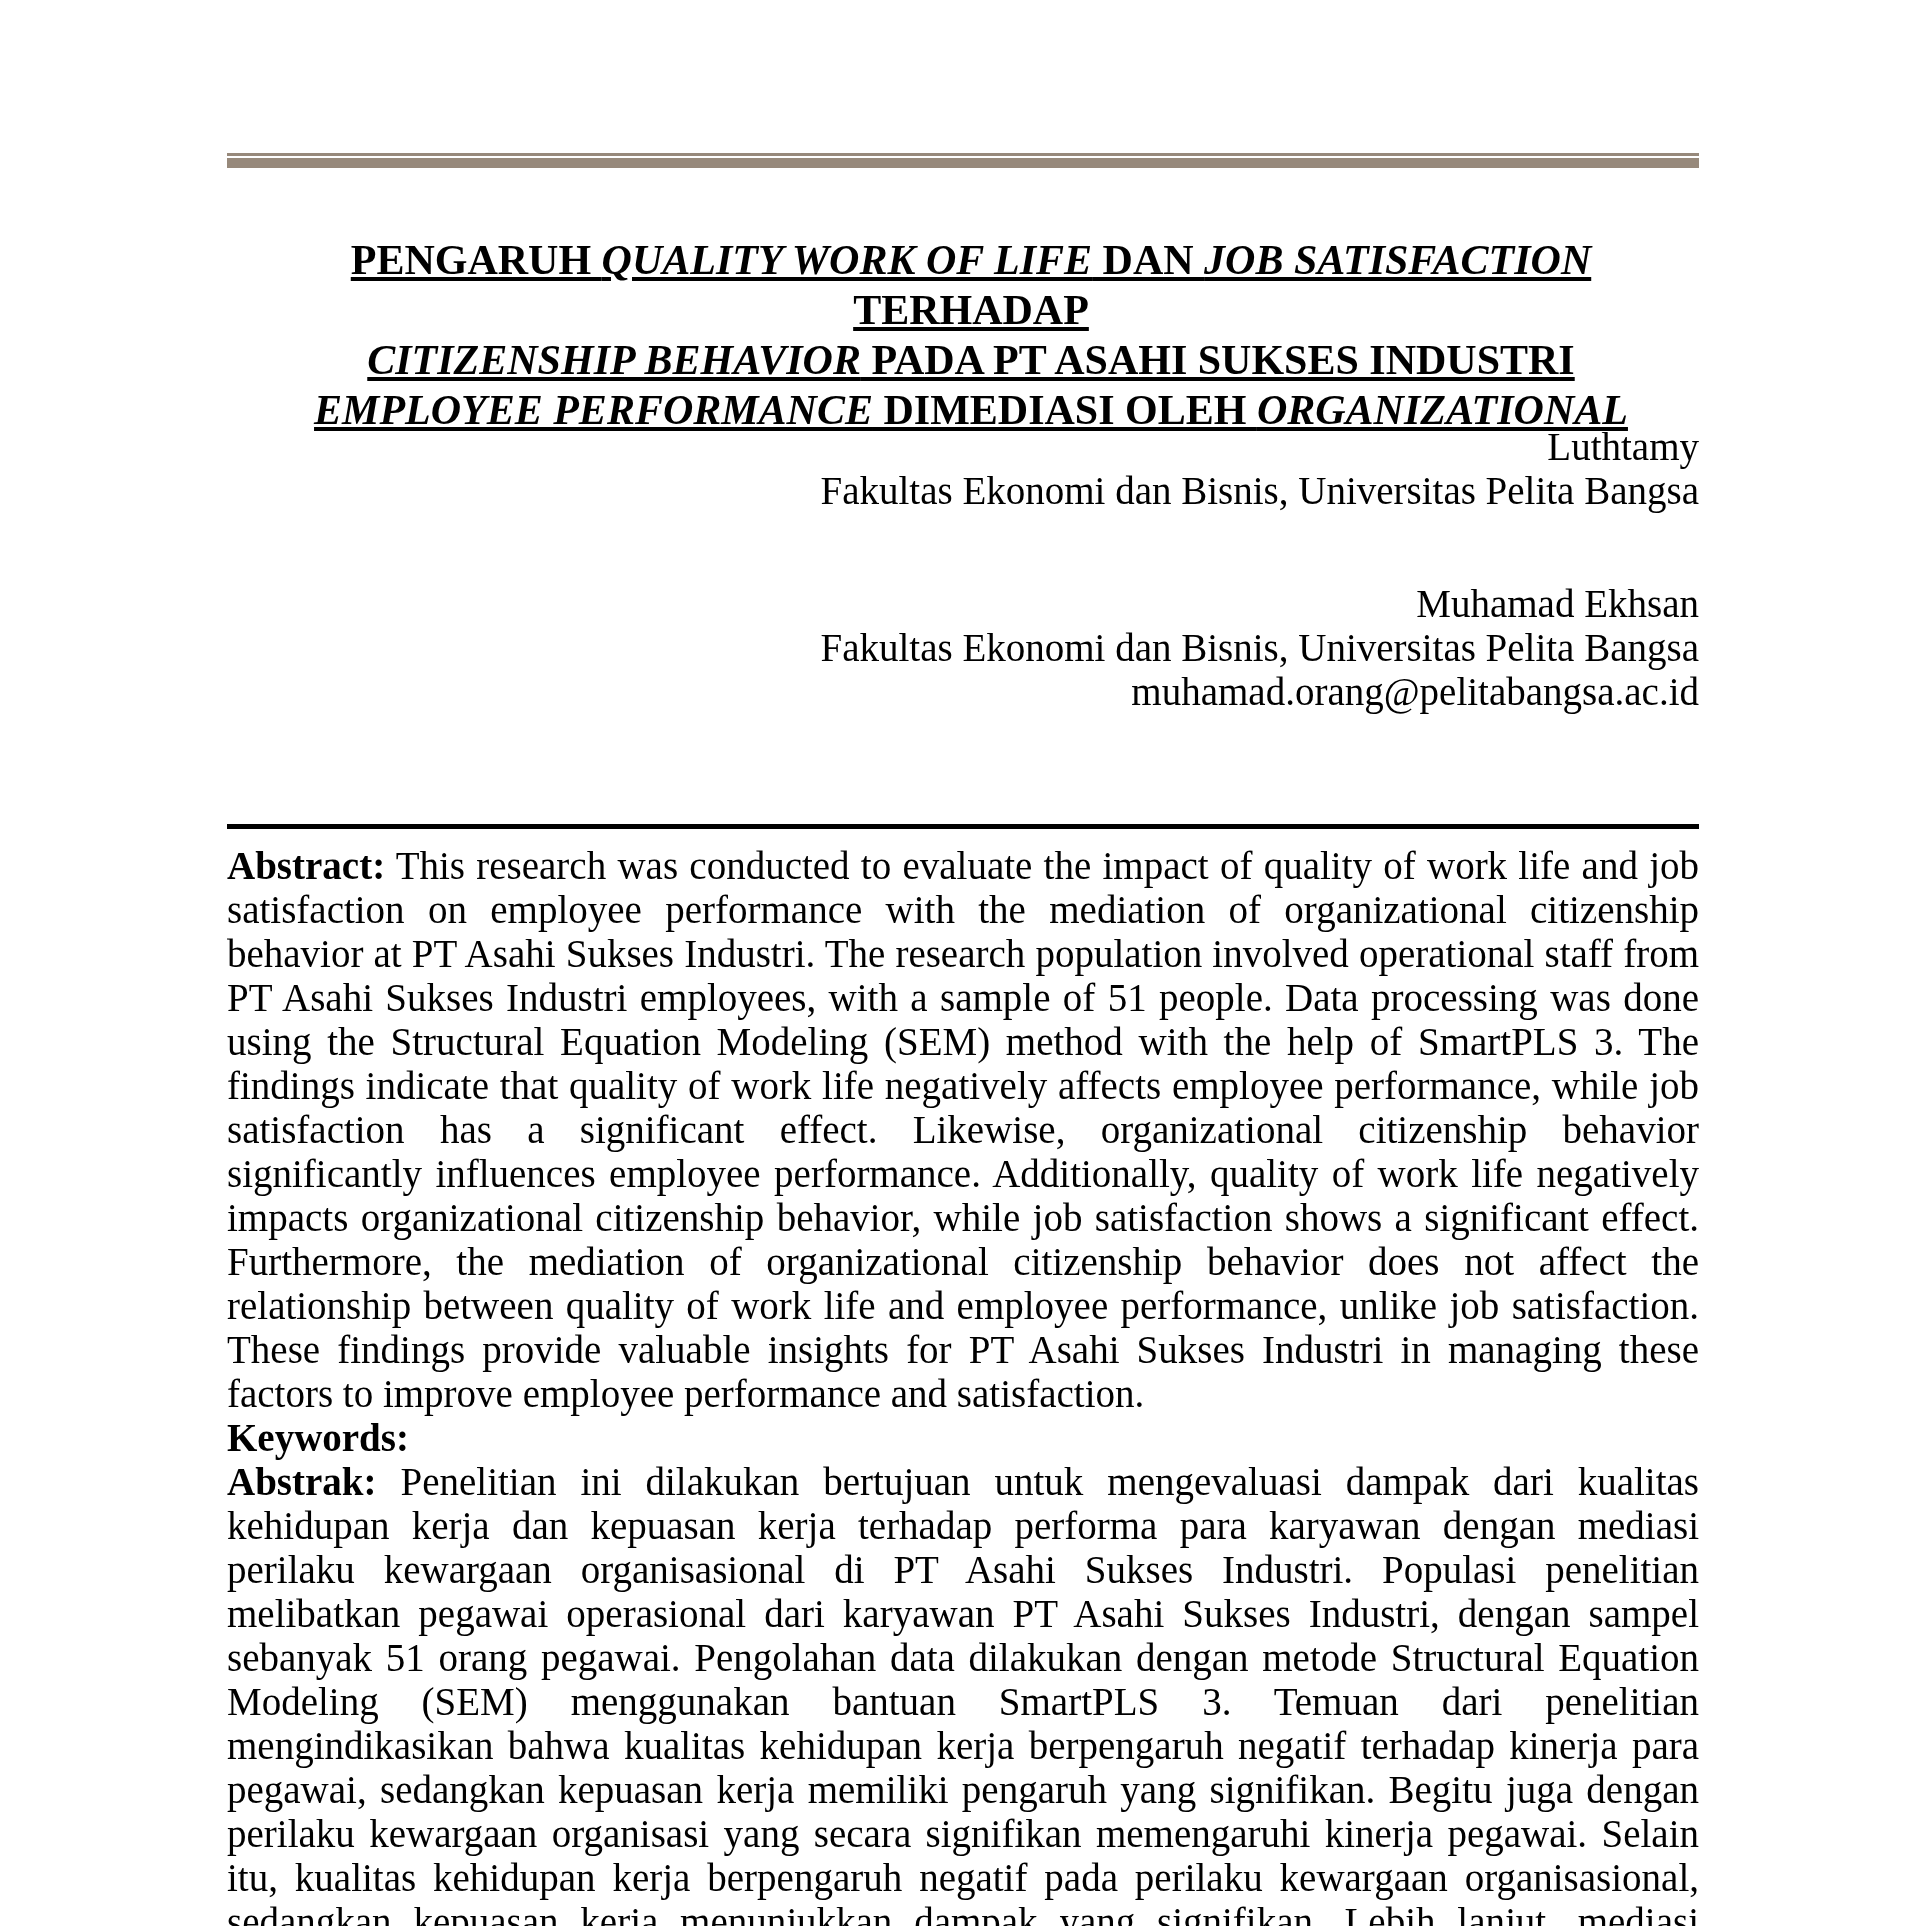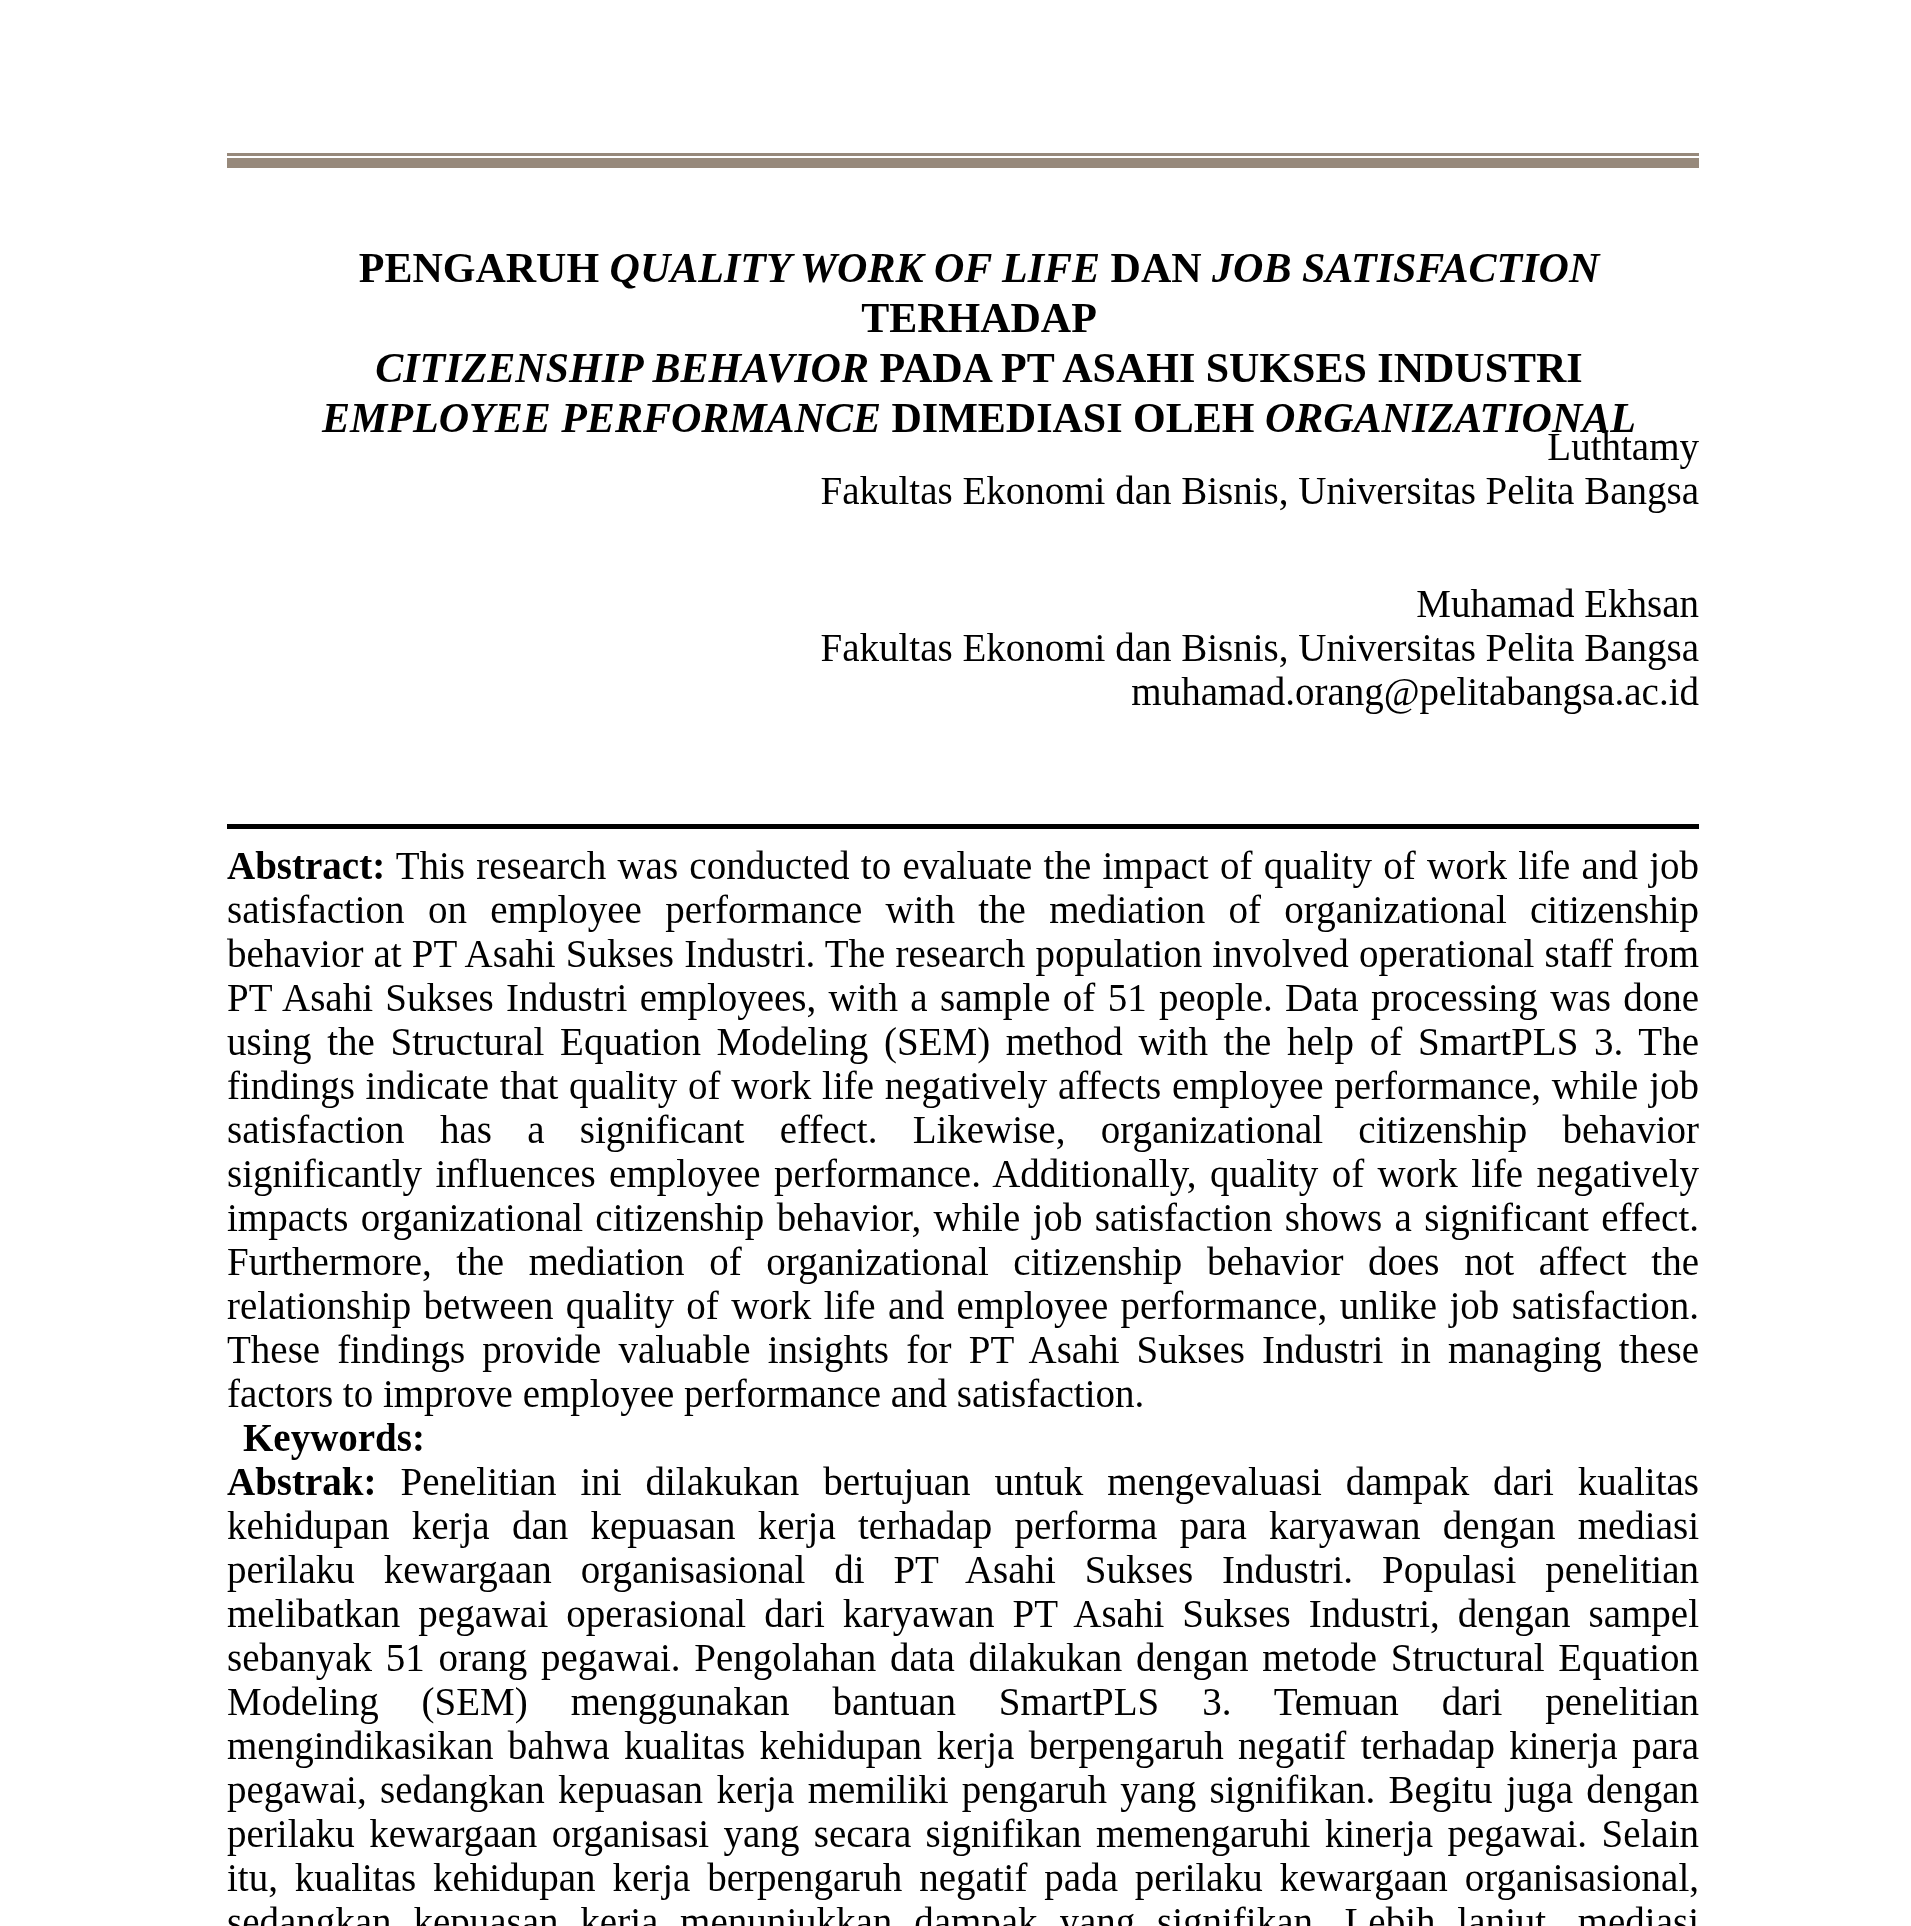--- a/index.html
+++ b/index.html
@@ -14,22 +14,22 @@
   }
 
   
   .accent-bar { position: absolute; left: 227px; width: 1472px; background: var(--bar, #97897b); }
   .accent-bar.thin  { top: 153px; height: 3.1px; }
   .accent-bar.thick { top: 158px; height: 10.4px; }
 
   
   .title {
     position: absolute; left: 227px; width: 1472px; top: 227px;
-    margin: 16px; font-size: 42px; line-height: 50px;
-    font-weight: bold; text-align: center;
+    margin: 8px; font-size: 42px; line-height: 50px;
+    font-weight: bold; text-align: center; text-decoration: underline;
   }
   .title .it { font-style: italic; }
 
   
   .authors {
     position: absolute; left: 227px; width: 1472px;
     text-align: right; font-size: 39px; line-height: 44px;
   }
   .authors.block1 { top: 425px; }
   .authors.block2 { top: 582px; }
@@ -47,21 +47,21 @@
 
   
   .body-col {
     position: absolute; left: 227px; width: 1472px; top: 844px;
     font-size: 39px; line-height: 44px; text-align: justify;
   }
   .body-col p { margin: 0; }
   .inline-label { font-weight: bold; }
 
   .hang { position: relative; }
-  .hang .hang-label { position: absolute; left: 0; top: 0; font-weight: bold; margin-left: 16px; }
+  .hang .hang-label { position: absolute; left: 0; top: 0; font-weight: bold; }
   .hang.kw { padding-left: 211px; }
   .gap-above { margin-top: 44px !important; }
 </style>
 </head>
 <body>
 
 <div class="page">
 
   <div class="accent-bar thin"></div>
   <div class="accent-bar thick"></div>

